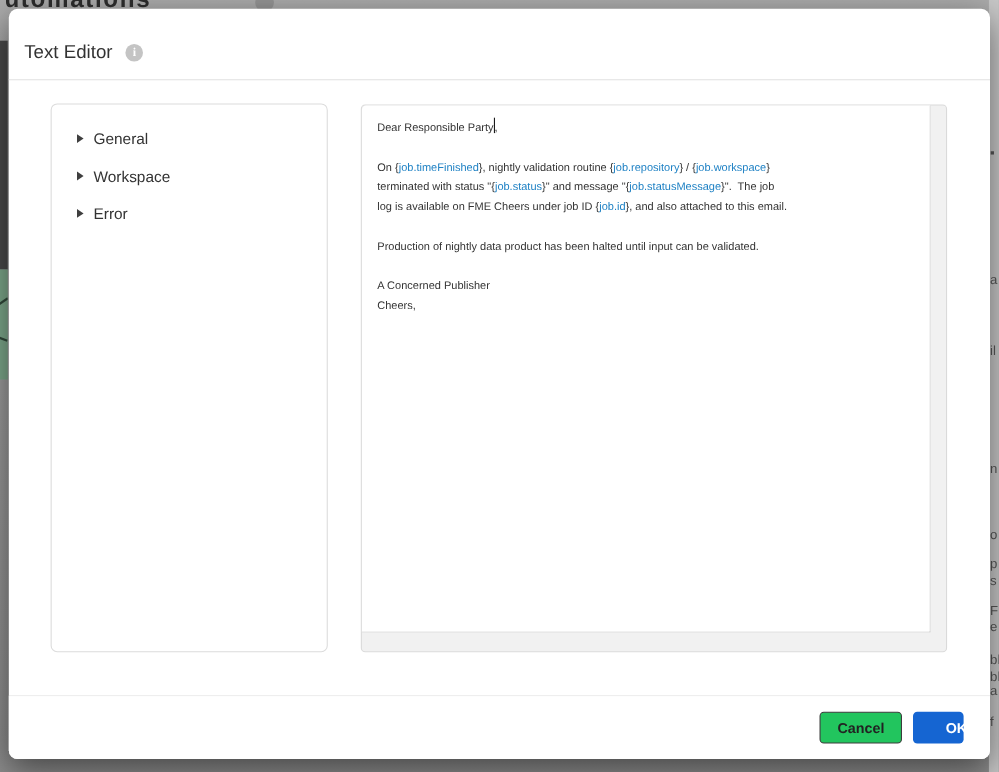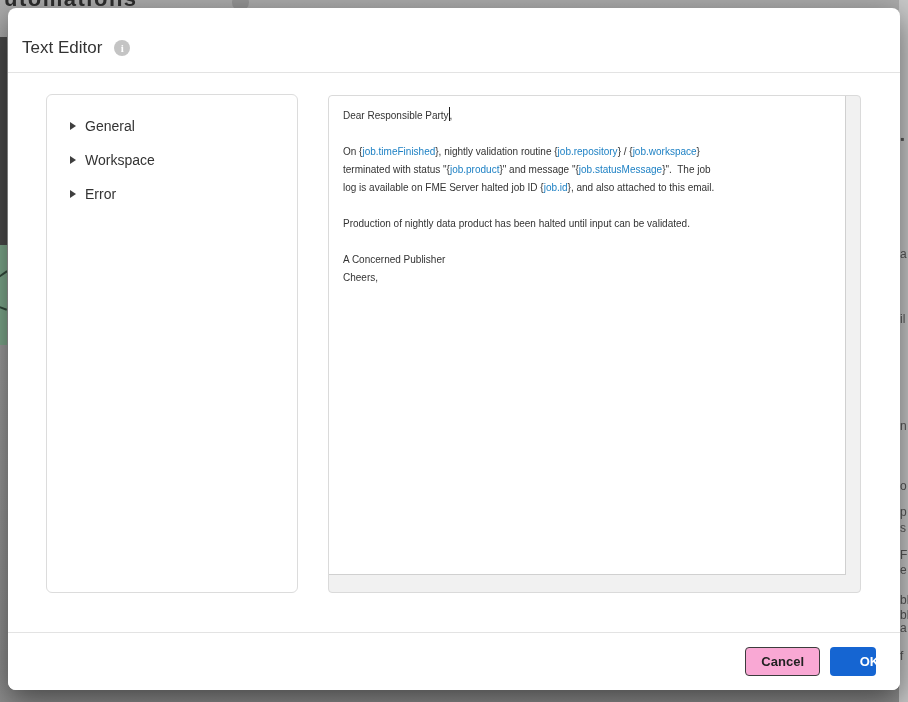--- a/index.html
+++ b/index.html
@@ -82,21 +82,21 @@
     position:absolute;left:0;right:0;bottom:0;height:58px;border-top:1px solid #e3e3e3;
     display:flex;align-items:center;justify-content:flex-end;gap:10px;
     padding-right:24px;box-sizing:border-box;border-radius:0 0 8px 8px;background:#fff;
   }
   .btn{
     height:29px;border-radius:4px;font-size:13px;cursor:pointer;
     display:flex;align-items:center;justify-content:center;box-sizing:border-box;
     font-family:inherit;
   }
   .btn-cancel{
-    background:#f9a8d4;border:1px solid #3c3c3c;color:#222;font-weight:600;padding:0 15px;
+    background:#22c55e;border:1px solid #3c3c3c;color:#222;font-weight:600;padding:0 15px;
   }
   .btn-ok{
     background:var(--ok-blue,#1565d2);border:none;color:#fff;font-weight:bold;width:46px;padding-left:39px;
   }
 </style>
 </head>
 <body>
 
 <div class="bd-top-frag">utomations</div>
 <div class="bd-top-circle"></div>
@@ -142,22 +142,22 @@
         <span class="tree-tri"></span>
         <span class="tree-label">Error</span>
       </div>
     </div>
 
   <div class="editor-outer">
     <div class="editor-inner">
         <div class="ed-line"><span>Dear Responsible Party</span><span class="ed-caret"></span><span>,</span></div>
         <div class="ed-line"> </div>
         <div class="ed-line"><span>On {</span><span class="ed-var">job.timeFinished</span><span>}, nightly validation routine {</span><span class="ed-var">job.repository</span><span>} / {</span><span class="ed-var">job.workspace</span><span>}</span></div>
-        <div class="ed-line"><span>terminated with status "{</span><span class="ed-var">job.product</span><span>}" and message "{</span><span class="ed-var">job.statusMessage</span><span>}".  The job</span></div>
-        <div class="ed-line"><span>log is available on FME Server halted job ID {</span><span class="ed-var">job.id</span><span>}, and also attached to this email.</span></div>
+        <div class="ed-line"><span>terminated with status "{</span><span class="ed-var">job.status</span><span>}" and message "{</span><span class="ed-var">job.statusMessage</span><span>}".  The job</span></div>
+        <div class="ed-line"><span>log is available on FME Cheers under job ID {</span><span class="ed-var">job.id</span><span>}, and also attached to this email.</span></div>
         <div class="ed-line"> </div>
         <div class="ed-line"><span>Production of nightly data product has been halted until input can be validated.</span></div>
         <div class="ed-line"> </div>
         <div class="ed-line"><span>A Concerned Publisher</span></div>
         <div class="ed-line"><span>Cheers,</span></div>
       </div>
   </div>
 
   <div class="modal-footer">
     <button class="btn btn-cancel">Cancel</button>

